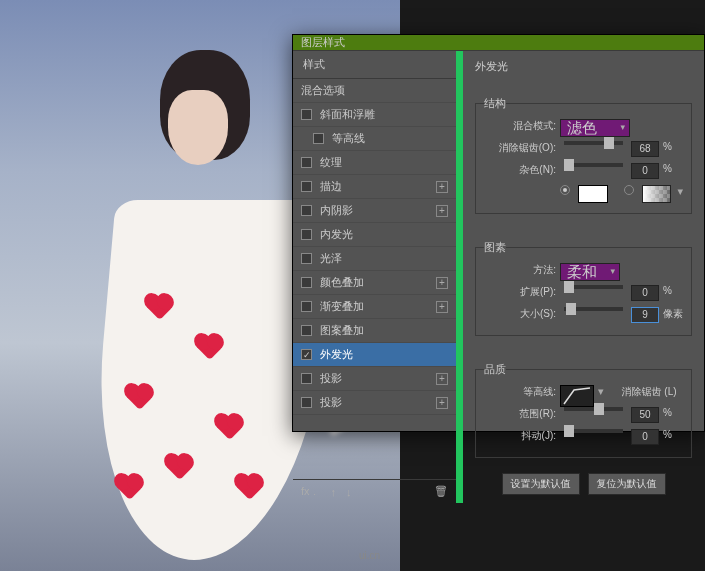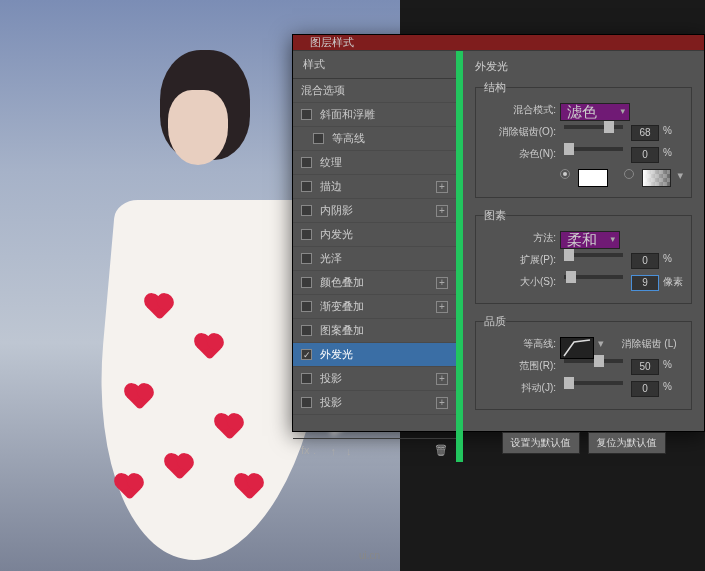--- a/index.html
+++ b/index.html
@@ -41,59 +41,59 @@
   .heart::before{left:-9px;} .heart::after{top:-9px;}
 
   .dialog {
     position: absolute; left: 292px; top: 34px;
     width: 413px; height: 398px;
     background: #535353; border: 1px solid #000;
     box-shadow: 0 4px 20px rgba(0,0,0,0.6);
     display: flex; flex-direction: column;
   }
   .titlebar {
-    height: 24px; background: #7f1d1d;
-    display:flex; align-items:center; padding:0 17px;
+    height: 24px; background: #4d7c0f;
+    display:flex; align-items:center; padding:0 8px;
     border-bottom:1px solid #3a3a3a;
   }
   .body { flex:1; display:flex; }
   .left-col { width:170px; border-right:7px solid #22c55e; display:flex; flex-direction:column;}
   .style-head { padding:6px 10px; border-bottom:1px solid #3a3a3a;}
   .style-list { flex:1; overflow:auto; }
   .row {
     display:flex; align-items:center; height:24px; padding:0 8px;
     border-bottom:1px solid #4a4a4a; position:relative;
   }
   .row.selected { background:#3a6ea5; color:#fff; }
   .row .cb { width:11px;height:11px;border:1px solid #888;margin-right:8px;background:#3a3a3a;}
   .row .cb.checked::after{content:'✓';font-size:9px;color:#ccc;position:relative;top:-2px;left:1px;}
   .row .plus { margin-left:auto; width:12px;height:12px;border:1px solid #888;display:flex;align-items:center;justify-content:center;font-size:10px;color:#aaa;}
   .left-foot { height:24px;border-top:1px solid #3a3a3a;display:flex;align-items:center;gap:10px;padding:0 8px;color:#aaa;}
   .left-foot .spacer{flex:1;}
   .right-col { flex:1; padding:8px 12px; display:flex; flex-direction:column; gap:4px; position:relative;}
   .group-title { margin-bottom:2px; }
-  .group { border:1px solid #3a3a3a; padding:6px 8px; margin-bottom:6px; position:relative;}
+  .group { border:1px solid #3a3a3a; padding:6px 8px; margin-bottom:6px; position:relative;margin-top:16px;}
   .group legend { font-size:11px; color:#ccc; }
   .field { display:flex; height:20px; gap:4px; margin:2px 0;}
   .field .lbl { width:72px; text-align:right; font-size:10px;}
   .slider { flex:1; height:4px; background:#333; position:relative; margin:0 4px;}
   .slider .thumb { position:absolute; top:-4px; width:10px; height:12px; background:#bbb; }
   .numbox { width:28px; height:16px; background:#333; border:1px solid #222; color:#ccc; font-size:10px; text-align:center; line-height:14px;}
   .numbox.hl { border:1px solid #4a90d9; }
   .unit { width:20px; font-size:10px;}
   .dropdown { height:18px; background:#701a75; border:1px solid #222; padding:0 18px 0 6px; font-size:15px; display:flex;align-items:center; position:relative;}
   .dropdown::after{content:'▾';position:absolute;right:4px;top:2px;font-size:9px;color:#aaa;}
   .swatch { width:30px;height:18px;border:1px solid #000;}
   .radio { width:10px;height:10px;border:1px solid #888;border-radius:50%;display:inline-block;margin-right:4px;position:relative;}
   .radio.on::after{content:'';position:absolute;left:2px;top:2px;width:4px;height:4px;background:#ccc;border-radius:50%;}
   .gradient-bar{flex:1;height:18px;background:repeating-conic-gradient(#888 0 25%,#666 0 50%) 0/8px 8px;border:1px solid #222;position:relative;}
   .gradient-bar::before{content:'';position:absolute;inset:0;background:linear-gradient(90deg,#fff,rgba(255,255,255,0));}
   .contour { width:34px;height:22px;background:#222;border:1px solid #000;display:flex;align-items:flex-end;justify-content:center;}
   .contour svg{width:100%;height:100%;}
-  .btn-row { display:flex; gap:8px; margin-top:12px; justify-content:center;}
+  .btn-row { display:flex; gap:8px; margin-top:5px; justify-content:center;}
   .btn { background:#5a5a5a;border:1px solid #2a2a2a;padding:3px 8px;font-size:10px;color:#ddd;}
   .ic{font-size:11px;color:#aaa;}
 </style>
 </head>
 <body>
 
 <div class="canvas">
   <div class="figure">
     <div class="dress"></div>
     <div class="head"></div>

